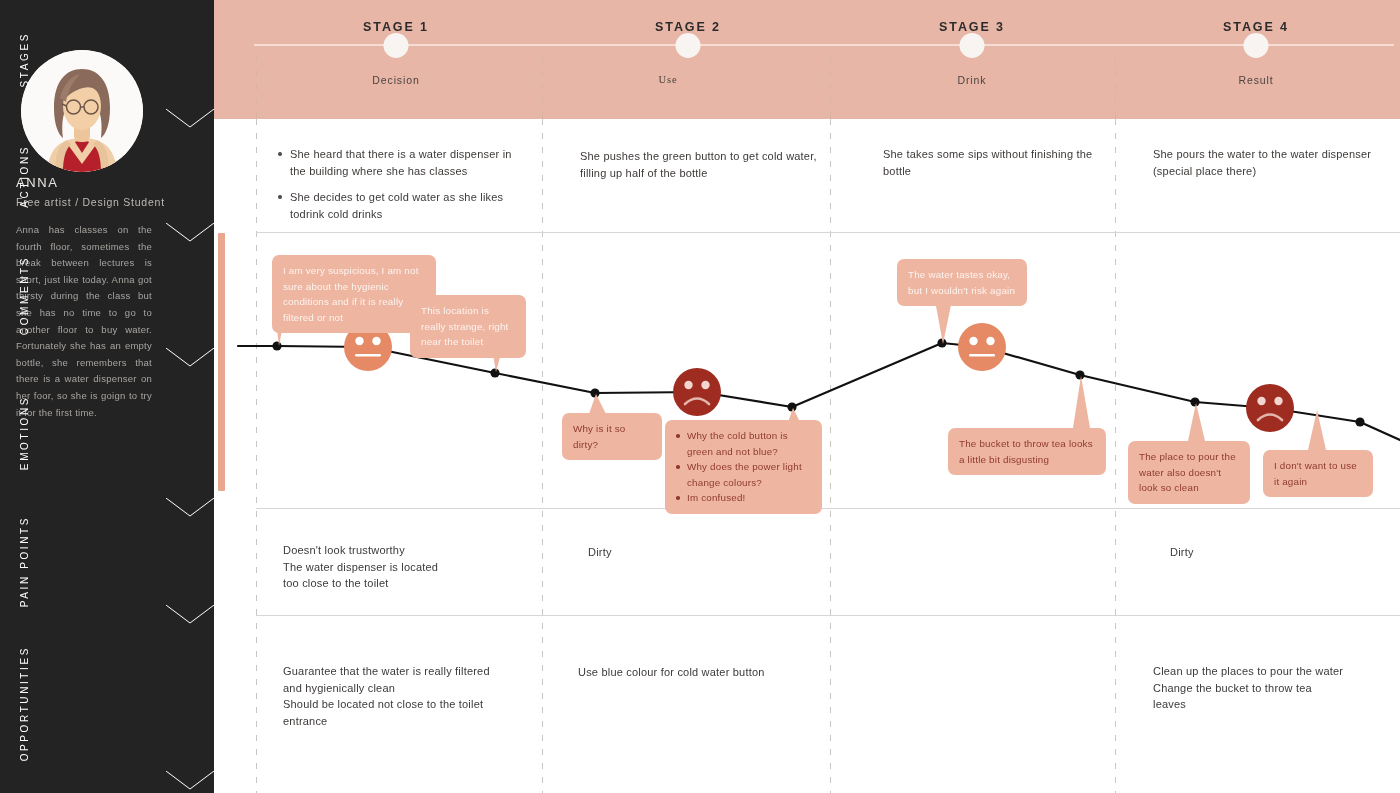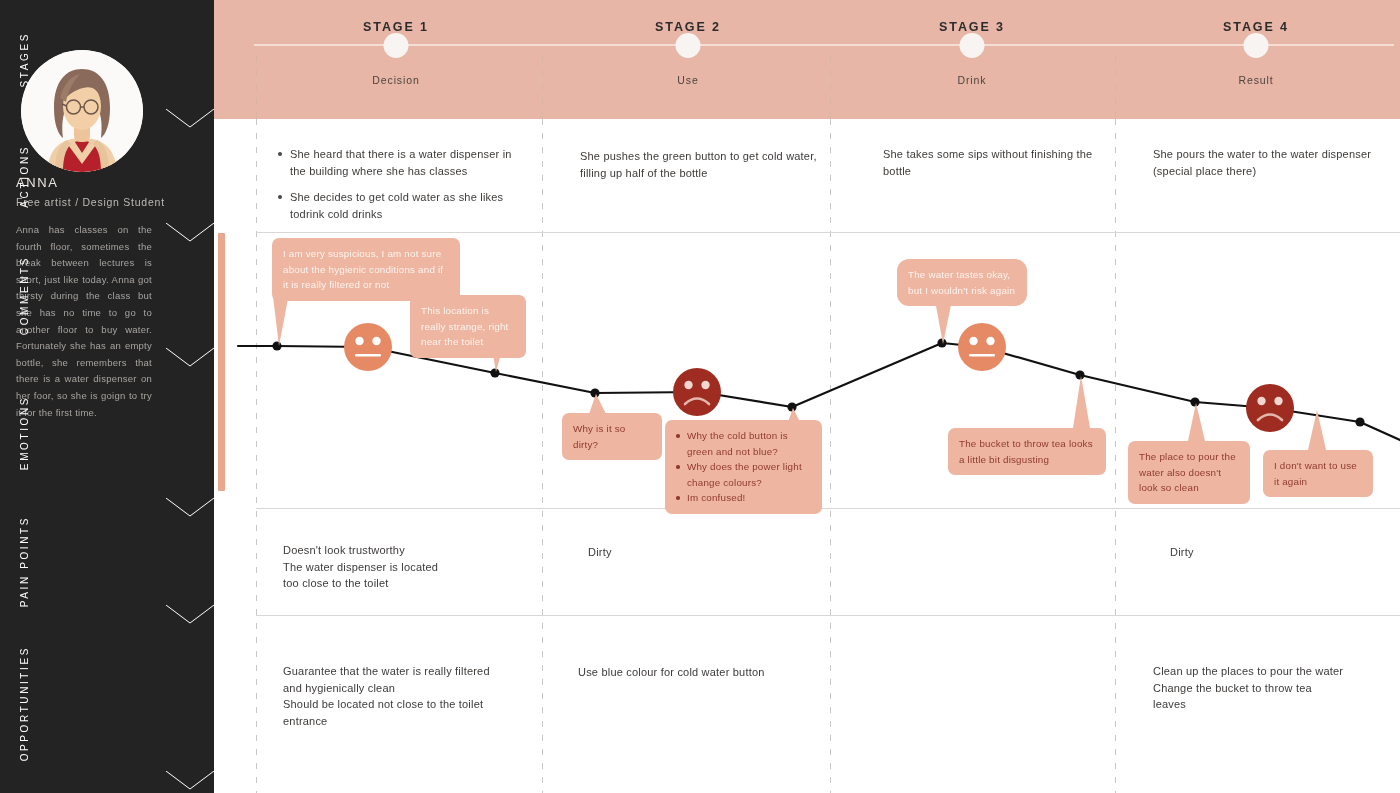--- a/index.html
+++ b/index.html
@@ -244,21 +244,21 @@
 
   <div class="stages-band"></div>
   <div class="stages-rule"></div>
 
   <div class="stage-title" style="left:396px;">STAGE 1</div>
   <div class="stage-dot" style="left:396px;"></div>
   <div class="stage-sub" style="left:396px;text-align:right;">Decision</div>
 
   <div class="stage-title" style="left:688px;">STAGE 2</div>
   <div class="stage-dot" style="left:688px;"></div>
-  <div class="stage-sub" style="left:688px;">Use</div>
+  <div class="stage-sub" style="left:668px;font-family:Liberation Serif, serif;">Use</div>
 
   <div class="stage-title" style="left:972px;">STAGE 3</div>
   <div class="stage-dot" style="left:972px;"></div>
   <div class="stage-sub" style="left:972px;">Drink</div>
 
   <div class="stage-title" style="left:1256px;">STAGE 4</div>
   <div class="stage-dot" style="left:1256px;"></div>
   <div class="stage-sub" style="left:1256px;">Result</div>
 
   <div class="vdash in-header" style="left:256px;"></div>
@@ -331,35 +331,35 @@
       <path d="M489 331 L507 331 L496 372 Z"></path>
       <path d="M589 414 L606 414 L596 394 Z"></path>
       <path d="M786 428 L803 428 L793 408 Z"></path>
       <path d="M934 295 L953 295 L943 344 Z"></path>
       <path d="M1073 428 L1090 428 L1081 376 Z"></path>
       <path d="M1188 441 L1205 441 L1196 403 Z"></path>
       <path d="M1308 450 L1326 450 L1317 410 Z"></path>
     </g>
   </svg>
 
-  <div class="bubble light" style="left:272px;top:238px;width:188px;">I am very suspicious, I am not sure about the hygienic conditions and if it is really filtered or not</div>
+  <div class="bubble light" style="left:272px;top:255px;width:164px;">I am very suspicious, I am not sure about the hygienic conditions and if it is really filtered or not</div>
 
   <div class="bubble light" style="left:410px;top:295px;width:116px;">This location is really strange, right near the toilet</div>
 
   <div class="bubble dark" style="left:562px;top:413px;width:100px;">Why is it so dirty?</div>
 
   <div class="bubble dark" style="left:665px;top:420px;width:157px;">
     <ul>
       <li>Why the cold button is green and not blue?</li>
       <li>Why does the power light change colours?</li>
       <li>Im confused!</li>
     </ul>
   </div>
 
-  <div class="bubble light" style="left:897px;top:259px;width:130px;border-radius:12px;">The water tastes okay, but I wouldn't risk again</div>
+  <div class="bubble light" style="left:897px;top:259px;width:130px;">The water tastes okay, but I wouldn't risk again</div>
 
   <div class="bubble dark" style="left:948px;top:428px;width:158px;">The bucket to throw tea looks a little bit disgusting</div>
 
   <div class="bubble dark" style="left:1128px;top:441px;width:122px;">The place to pour the water also doesn't look so clean</div>
 
   <div class="bubble dark" style="left:1263px;top:450px;width:110px;">I don't want to use it again</div>
 
   <div class="cell" style="left:283px;top:542px;width:250px;white-space:pre-line;">Doesn't look trustworthy
 The water dispenser is located
 too close to the toilet</div>

